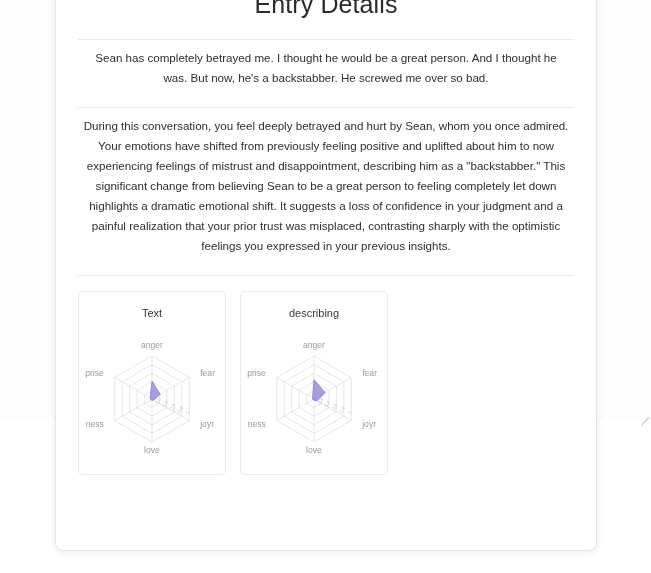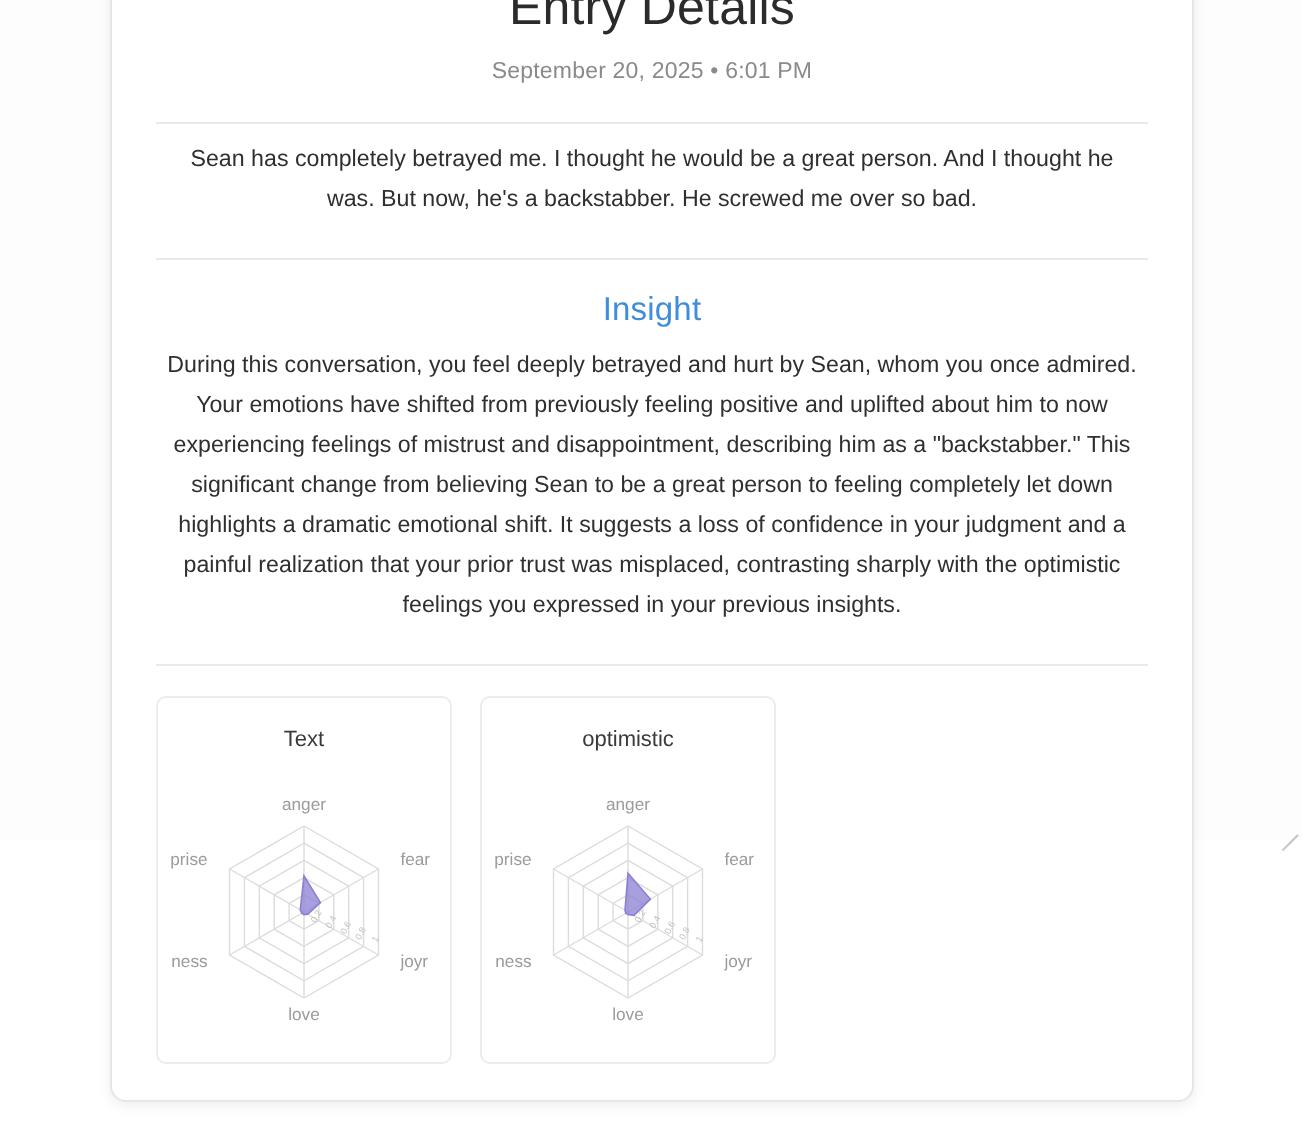--- a/index.html
+++ b/index.html
@@ -121,29 +121,27 @@
   }
 </style>
 </head>
 <body>
 
 <div id="root">
 
   <div class="card">
 
     <h1 class="entry-title">Entry Details</h1>
-    <div class="entry-date">September 20, 2025 • 6:01 PM</div>
 
     <hr class="divider">
 
     <p class="body-text">Sean has completely betrayed me. I thought he would be a great person. And I thought he was. But now, he's a backstabber. He screwed me over so bad.</p>
 
     <hr class="divider">
 
-    <h2 class="section-heading">Insight</h2>
     <p class="body-text insight-text">During this conversation, you feel deeply betrayed and hurt by Sean, whom you once admired. Your emotions have shifted from previously feeling positive and uplifted about him to now experiencing feelings of mistrust and disappointment, describing him as a "backstabber." This significant change from believing Sean to be a great person to feeling completely let down highlights a dramatic emotional shift. It suggests a loss of confidence in your judgment and a painful realization that your prior trust was misplaced, contrasting sharply with the optimistic feelings you expressed in your previous insights.</p>
 
     <hr class="divider">
 
 
     <div class="charts-row">
 
       <div class="chart-card">
         <div class="chart-card-title">Text</div>
         <div class="radar-wrap" id="radar-0"><svg width="140" height="150" viewBox="0 0 140 150">
@@ -167,21 +165,21 @@
               <text x="21.8" y="54.5" text-anchor="end" class="radar-axis-label">prise</text>
               <text x="77.4" y="80.8" text-anchor="middle" class="radar-tick-label" transform="rotate(-62 77.4 80.8)">0.2</text>
               <text x="84.8" y="83.7" text-anchor="middle" class="radar-tick-label" transform="rotate(-62 84.8 83.7)">0.4</text>
               <text x="92.2" y="86.5" text-anchor="middle" class="radar-tick-label" transform="rotate(-62 92.2 86.5)">0.6</text>
               <text x="99.6" y="89.4" text-anchor="middle" class="radar-tick-label" transform="rotate(-62 99.6 89.4)">0.8</text>
               <text x="107.0" y="92.2" text-anchor="middle" class="radar-tick-label" transform="rotate(-62 107.0 92.2)">1</text>
             </svg></div>
       </div>
 
       <div class="chart-card">
-        <div class="chart-card-title">optimistic</div>
+        <div class="chart-card-title">describing</div>
         <div class="radar-wrap" id="radar-1"><svg width="140" height="150" viewBox="0 0 140 150">
               <path d="M70.00 69.40 L77.45 73.70 L77.45 82.30 L70.00 86.60 L62.55 82.30 L62.55 73.70 Z" fill="none" stroke="#dcdcdc" stroke-width="0.7"></path>
               <path d="M70.00 60.80 L84.90 69.40 L84.90 86.60 L70.00 95.20 L55.10 86.60 L55.10 69.40 Z" fill="none" stroke="#dcdcdc" stroke-width="0.7"></path>
               <path d="M70.00 52.20 L92.34 65.10 L92.34 90.90 L70.00 103.80 L47.66 90.90 L47.66 65.10 Z" fill="none" stroke="#dcdcdc" stroke-width="0.7"></path>
               <path d="M70.00 43.60 L99.79 60.80 L99.79 95.20 L70.00 112.40 L40.21 95.20 L40.21 60.80 Z" fill="none" stroke="#dcdcdc" stroke-width="0.7"></path>
               <path d="M70.00 35.00 L107.24 56.50 L107.24 99.50 L70.00 121.00 L32.76 99.50 L32.76 56.50 Z" fill="none" stroke="#dcdcdc" stroke-width="0.7"></path>
               <line x1="70" y1="78" x2="70.00" y2="35.00" stroke="#dcdcdc" stroke-width="0.7"></line>
               <line x1="70" y1="78" x2="107.24" y2="56.50" stroke="#dcdcdc" stroke-width="0.7"></line>
               <line x1="70" y1="78" x2="107.24" y2="99.50" stroke="#dcdcdc" stroke-width="0.7"></line>
               <line x1="70" y1="78" x2="70.00" y2="121.00" stroke="#dcdcdc" stroke-width="0.7"></line>

